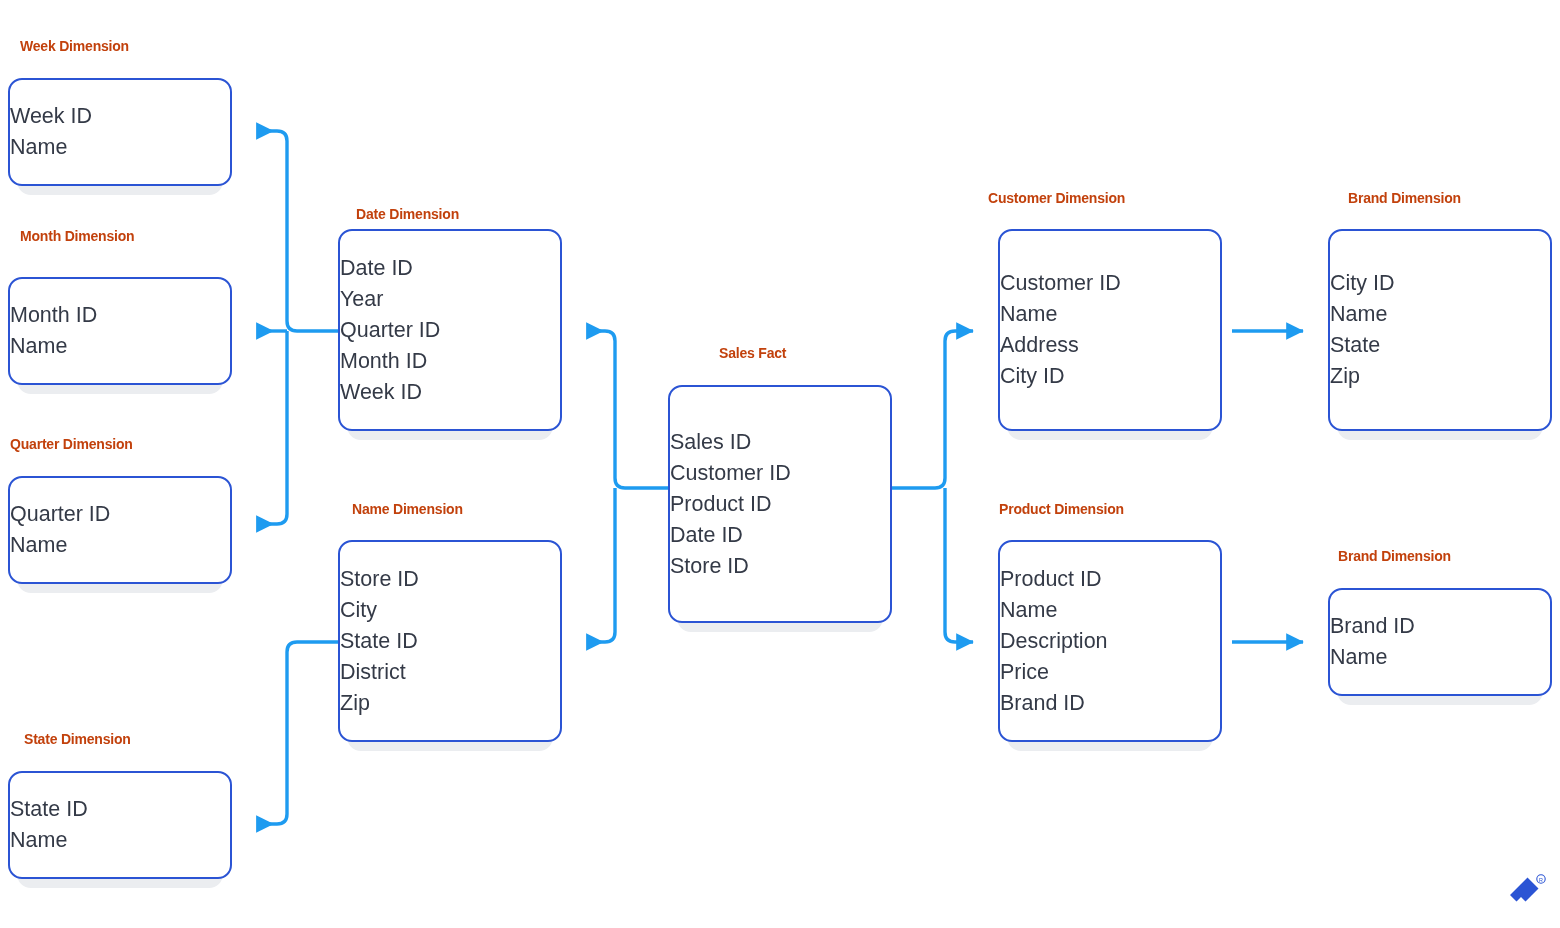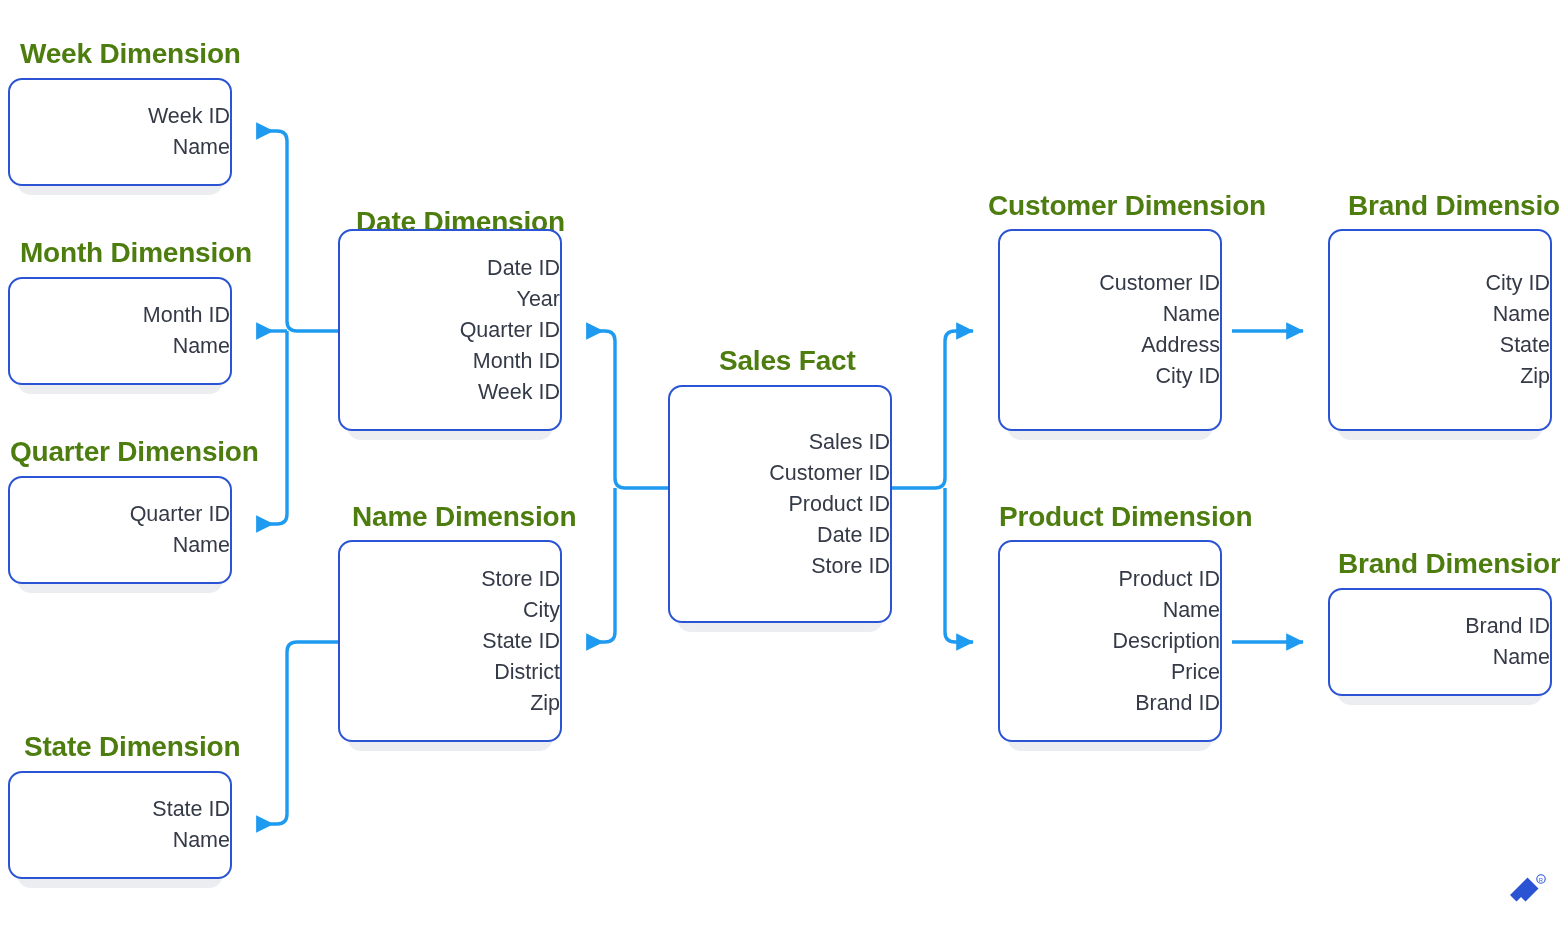--- a/index.html
+++ b/index.html
@@ -30,23 +30,23 @@
   }
 
   
   .entity {
     position: absolute;
   }
   .entity-title {
     position: absolute;
     left: 0;
     top: 0;
-    font-size: 28px;
+    font-size: 14px;
     font-weight: bold;
-    color: #4d7c0f;
+    color: #c2410c;
     letter-spacing: -0.2px;
     white-space: nowrap;
   }
   .entity-box-wrap {
     position: absolute;
     left: 0;
   }
   .entity-shadow {
     position: absolute;
     left: 9px;
@@ -62,21 +62,21 @@
     left: 0;
     top: 0;
     right: 0;
     bottom: 0;
     background: #ffffff;
     border: 2.5px solid #2b54d4;
     border-radius: 14px;
     box-sizing: border-box;
     display: flex;
     flex-direction: column;
-    align-items: flex-end;
+    align-items: flex-start;
     justify-content: center;
     z-index: 1;
   }
   .field {
     font-size: 21.5px;
     line-height: 31px;
     color: #343a47;
     text-align: center;
     white-space: nowrap;
     font-weight: 400;
@@ -130,21 +130,21 @@
         <div class="entity-title" style="left: 20px; top: 38px;">Week Dimension</div>
         <div class="entity-box-wrap" style="left: 8px; top: 78px; width: 224px; height: 108px;">
           <div class="entity-shadow"></div>
           <div class="entity-box">
             <div class="field">Week ID</div>
             <div class="field">Name</div>
           </div>
         </div>
       </div>
       <div class="entity" style="left: 0px; top: 0px;">
-        <div class="entity-title" style="left: 20px; top: 237px;">Month Dimension</div>
+        <div class="entity-title" style="left: 20px; top: 228px;">Month Dimension</div>
         <div class="entity-box-wrap" style="left: 8px; top: 277px; width: 224px; height: 108px;">
           <div class="entity-shadow"></div>
           <div class="entity-box">
             <div class="field">Month ID</div>
             <div class="field">Name</div>
           </div>
         </div>
       </div>
       <div class="entity" style="left: 0px; top: 0px;">
         <div class="entity-title" style="left: 10px; top: 436px; text-align: right;">Quarter Dimension</div>

